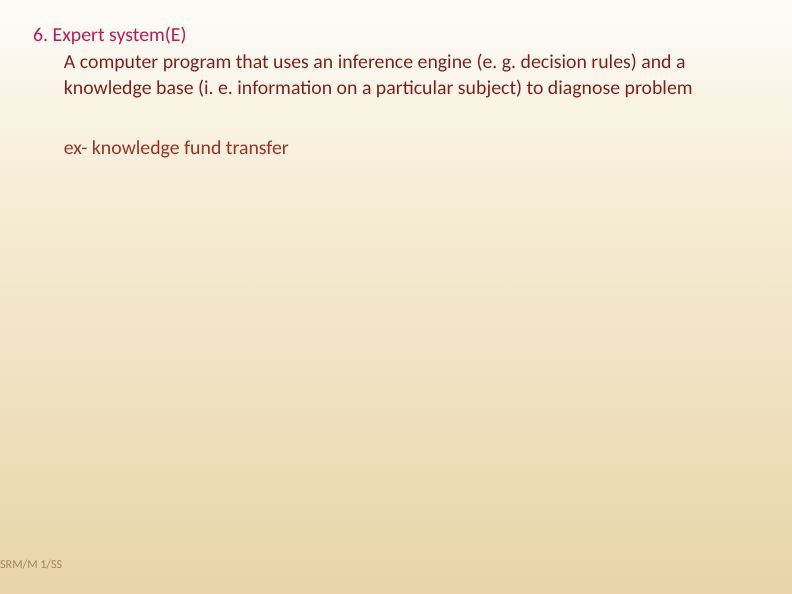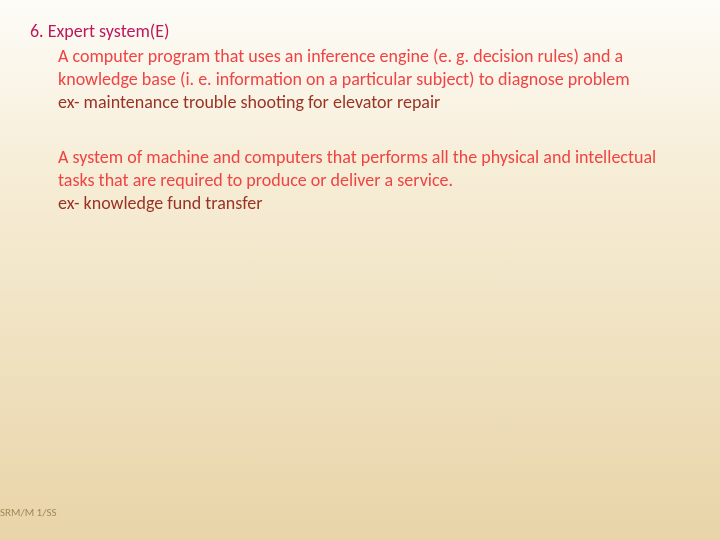--- a/index.html
+++ b/index.html
@@ -19,21 +19,21 @@
     line-height: 1.28;
   }
   .section {
     margin-bottom: 18px;
   }
   .heading {
     color: #be185d;
     margin: 0 0 2px 0;
   }
   .body-text {
-    color: #ef4444;
+    color: #7f1d1d;
     margin-left: 28px;
   }
   .example {
     color: #9a3326;
     margin-left: 28px;
   }
   .spacer-small { height: 14px; }
   .footer {
     position: absolute;
     bottom: 20px;
@@ -43,22 +43,20 @@
     font-size: 11px;
     color: #a28858;
   }
 </style>
 </head>
 <body>
 
 <div class="section">
   <div class="heading">6. Expert system(E)</div>
   <div class="body-text">A computer program that uses an inference engine (e. g. decision rules) and a knowledge base (i. e. information on a particular subject) to diagnose problem</div>
-  <div class="example">ex- maintenance trouble shooting for  elevator repair</div>
 </div>
 
 <div class="section">
   <div class="spacer-small"></div>
-  <div class="body-text">A system of machine and computers that performs all the physical and intellectual tasks that are required to produce or deliver a service.</div>
   <div class="example">ex- knowledge fund transfer</div>
 </div>
 
 <div class="footer">SRM/M 1/SS</div>
 
 </body></html>

